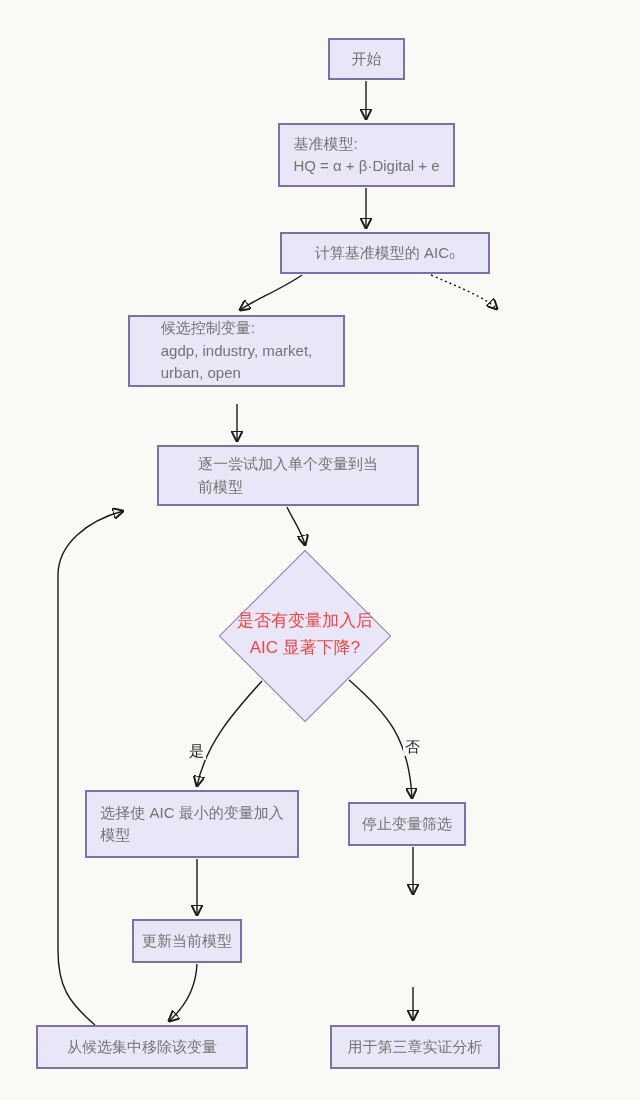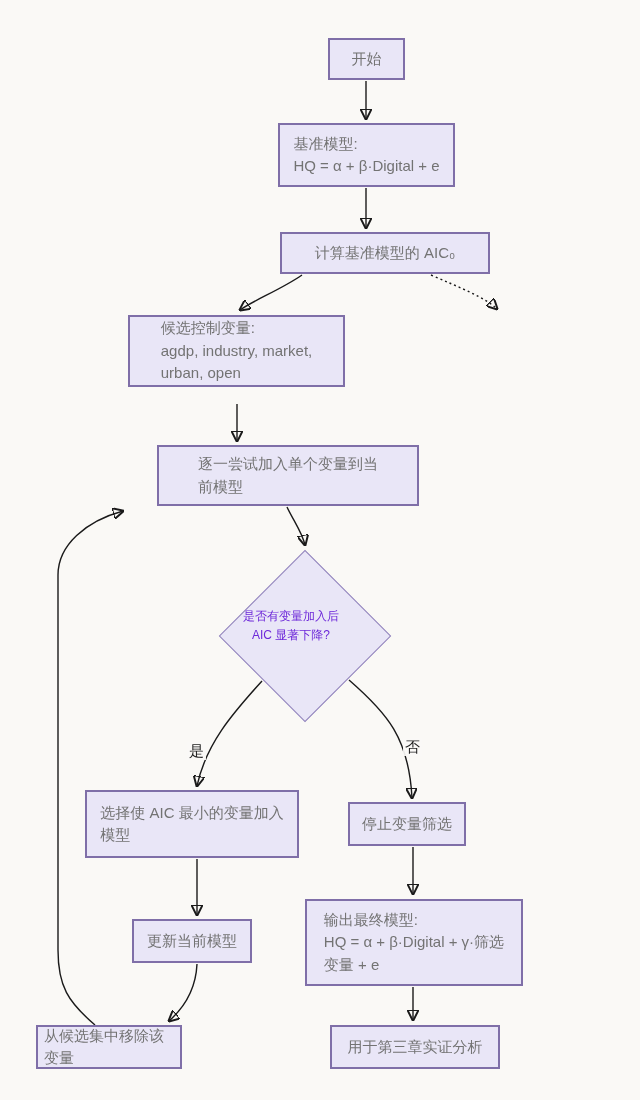--- a/index.html
+++ b/index.html
@@ -51,24 +51,24 @@
     left: 244px; top: 575px;
     width: 122px; height: 122px;
     background: #e9e6f7;
     border: 1.6px solid #9183bb;
     transform: rotate(45deg);
     box-sizing: border-box;
   }
   .diamond-text {
     position: absolute;
     z-index: 3;
-    left: 204px; top: 607px;
+    left: 218px; top: 607px;
     width: 174px;
-    color: #6d28d9;
-    font-size: 12px;
+    color: #ef4444;
+    font-size: 17px;
     line-height: 1.6;
     text-align: center;
     white-space: pre-line;
   }
   .edge-label {
     position: absolute;
     z-index: 3;
     color: #1c1c1c;
     font-size: 15px;
     background: rgba(250, 249, 246, 0.92);
@@ -77,23 +77,23 @@
   }
   
   #n-start      { left: 328px; top:   38px; width:  77px; height: 42px; }
   #n-baseline   { left: 278px; top:  123px; width: 177px; height: 64px; }
   #n-aic0       { left: 280px; top:  232px; width: 210px; height: 42px; }
   #n-candidates { left: 128px; top:  315px; width: 217px; height: 72px; }
   #n-note       { left: 388px; top:  313px; width: 222px; height: 87px; }
   #n-tryadd     { left: 128px; top:  445px; width: 262px; height: 61px; margin-left: 29px; }
   #n-choose     { left:  85px; top:  790px; width: 214px; height: 68px; }
   #n-stop       { left: 348px; top:  802px; width: 118px; height: 44px; }
-  #n-update     { left: 132px; top:  919px; width: 120px; height: 44px; }
+  #n-update     { left: 132px; top:  919px; width: 110px; height: 44px; }
   #n-output     { left: 305px; top:  899px; width: 218px; height: 87px; }
-  #n-remove     { left:  36px; top: 1025px; width: 146px; height: 44px; }
+  #n-remove     { left:  36px; top: 1025px; width: 212px; height: 44px; }
   #n-use        { left: 330px; top: 1025px; width: 170px; height: 44px; }
   #lbl-yes      { left: 187px; top:  742px; }
   #lbl-no       { left: 403px; top:  738px; }
 </style>
 </head>
 <body>
 
 <div id="canvas">
 
   <svg id="edges" viewBox="0 0 640 1100" xmlns="http://www.w3.org/2000/svg">
@@ -139,21 +139,18 @@
   <div class="edge-label" id="lbl-yes">是</div>
   <div class="edge-label" id="lbl-no">否</div>
 
   <div class="node" id="n-choose">选择使 AIC 最小的变量加入
 模型</div>
 
   <div class="node" id="n-stop">停止变量筛选</div>
 
   <div class="node" id="n-update">更新当前模型</div>
 
-  <div class="node" id="n-output">输出最终模型:
-HQ = α + β·Digital + γ·筛选
-变量 + e</div>
 
   <div class="node" id="n-remove">从候选集中移除该变量</div>
 
   <div class="node" id="n-use">用于第三章实证分析</div>
 
 </div>
 
 </body></html>

